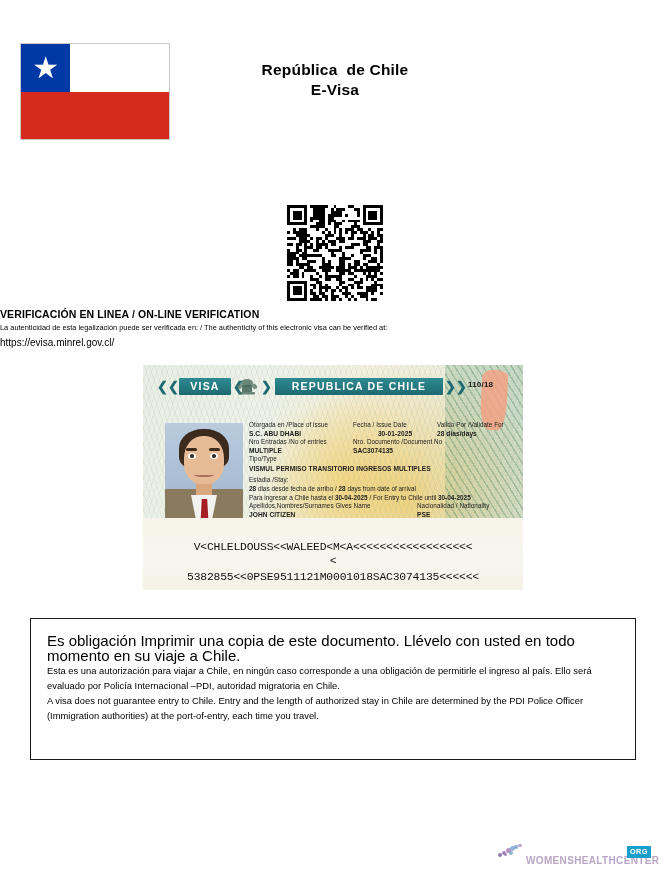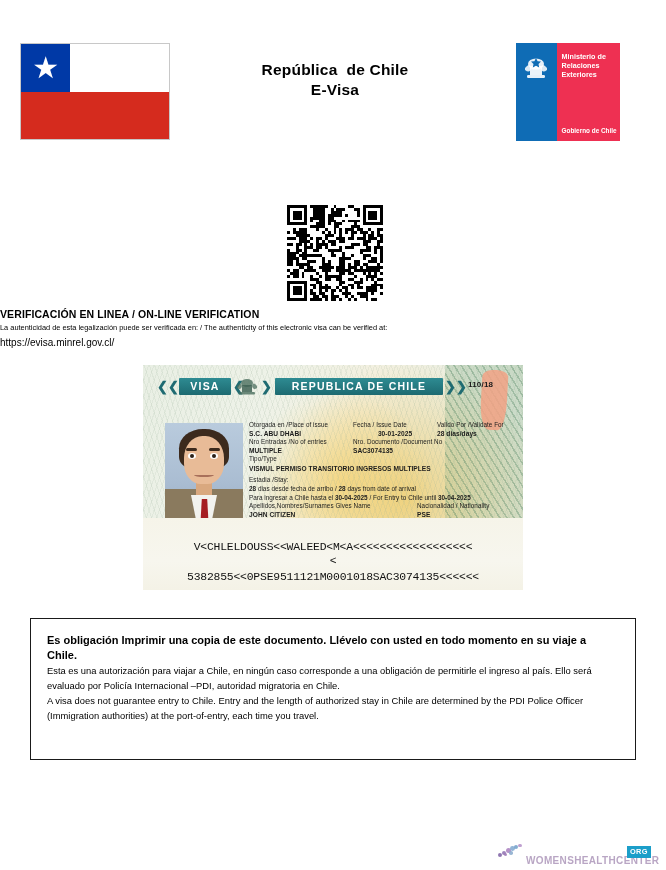--- a/index.html
+++ b/index.html
@@ -331,22 +331,22 @@
   
   .instr {
     position: absolute;
     left: 30px; top: 618px;
     width: 606px; height: 142px;
     border: 1px solid #1a1a1a;
     background: #ffffff;
     padding: 14px 16px 0 16px;
   }
   .ib-head {
-    font-size: 11px;
-    font-weight: bold;
+    font-size: 15px;
+    font-weight: normal;
     line-height: 15px;
   }
   .ib-body {
     font-size: 9.4px;
     line-height: 15px;
   }
   .ib-block2 { margin-top: 14px; }
 
   
   .watermark {
@@ -387,38 +387,20 @@
   <div class="flag">
     <div class="flag-red"></div>
     <div class="flag-canton">
       <div class="flag-star">★</div>
     </div>
   </div>
 
   <div class="doc-title"><span>República  de Chile</span>
 <span>E-Visa</span></div>
 
-  <div class="ministry">
-    <div class="min-left">
-      <svg class="min-crest" viewBox="0 0 30 26">
-        <ellipse cx="15" cy="8" rx="8" ry="5.5" fill="#ffffff" opacity=".9"></ellipse>
-        <rect x="9" y="10" width="12" height="9" fill="#ffffff" opacity=".92"></rect>
-        <path d="M4 12 Q9 6 10 12 Q9 18 4 14 Z" fill="#ffffff" opacity=".85"></path>
-        <path d="M26 12 Q21 6 20 12 Q21 18 26 14 Z" fill="#ffffff" opacity=".85"></path>
-        <rect x="6" y="19" width="18" height="3" rx="1.2" fill="#ffffff" opacity=".9"></rect>
-        <path d="M15 2 l1.6 3.2 3.4 .4 -2.5 2.4 .7 3.4 -3.2-1.7 -3.2 1.7 .7-3.4 -2.5-2.4 3.4-.4 Z" fill="#0f6cb5"></path>
-      </svg>
-    </div>
-    <div class="min-right">
-      <div class="min-title">Ministerio de
-Relaciones
-Exteriores</div>
-      <div class="min-gob">Gobierno de Chile</div>
-    </div>
-  </div>
 </div>
 
 <div class="qr-wrap">
   <svg width="96" height="96" viewBox="0 0 33 33" shape-rendering="crispEdges" aria-hidden="true">
     <rect width="33" height="33" fill="#ffffff"></rect>
     <g fill="#000000" id="qr-cells">
         <path d="M0 0h1v1h-1zM1 0h1v1h-1zM2 0h1v1h-1zM3 0h1v1h-1zM4 0h1v1h-1zM5 0h1v1h-1zM6 0h1v1h-1zM8 0h1v1h-1zM9 0h1v1h-1zM10 0h1v1h-1zM11 0h1v1h-1zM12 0h1v1h-1zM13 0h1v1h-1zM16 0h1v1h-1zM21 0h1v1h-1zM22 0h1v1h-1zM26 0h1v1h-1zM27 0h1v1h-1zM28 0h1v1h-1zM29 0h1v1h-1zM30 0h1v1h-1zM31 0h1v1h-1zM32 0h1v1h-1zM0 1h1v1h-1zM6 1h1v1h-1zM9 1h1v1h-1zM10 1h1v1h-1zM11 1h1v1h-1zM12 1h1v1h-1zM15 1h1v1h-1zM17 1h1v1h-1zM18 1h1v1h-1zM19 1h1v1h-1zM23 1h1v1h-1zM24 1h1v1h-1zM26 1h1v1h-1zM32 1h1v1h-1zM0 2h1v1h-1zM2 2h1v1h-1zM3 2h1v1h-1zM4 2h1v1h-1zM6 2h1v1h-1zM9 2h1v1h-1zM10 2h1v1h-1zM11 2h1v1h-1zM12 2h1v1h-1zM15 2h1v1h-1zM16 2h1v1h-1zM17 2h1v1h-1zM18 2h1v1h-1zM24 2h1v1h-1zM26 2h1v1h-1zM28 2h1v1h-1zM29 2h1v1h-1zM30 2h1v1h-1zM32 2h1v1h-1zM0 3h1v1h-1zM2 3h1v1h-1zM3 3h1v1h-1zM4 3h1v1h-1zM6 3h1v1h-1zM9 3h1v1h-1zM10 3h1v1h-1zM11 3h1v1h-1zM12 3h1v1h-1zM14 3h1v1h-1zM15 3h1v1h-1zM16 3h1v1h-1zM17 3h1v1h-1zM18 3h1v1h-1zM20 3h1v1h-1zM24 3h1v1h-1zM26 3h1v1h-1zM28 3h1v1h-1zM29 3h1v1h-1zM30 3h1v1h-1zM32 3h1v1h-1zM0 4h1v1h-1zM2 4h1v1h-1zM3 4h1v1h-1zM4 4h1v1h-1zM6 4h1v1h-1zM8 4h1v1h-1zM9 4h1v1h-1zM10 4h1v1h-1zM11 4h1v1h-1zM12 4h1v1h-1zM14 4h1v1h-1zM15 4h1v1h-1zM26 4h1v1h-1zM28 4h1v1h-1zM29 4h1v1h-1zM30 4h1v1h-1zM32 4h1v1h-1zM0 5h1v1h-1zM6 5h1v1h-1zM8 5h1v1h-1zM11 5h1v1h-1zM12 5h1v1h-1zM14 5h1v1h-1zM15 5h1v1h-1zM16 5h1v1h-1zM19 5h1v1h-1zM21 5h1v1h-1zM22 5h1v1h-1zM23 5h1v1h-1zM24 5h1v1h-1zM26 5h1v1h-1zM32 5h1v1h-1zM0 6h1v1h-1zM1 6h1v1h-1zM2 6h1v1h-1zM3 6h1v1h-1zM4 6h1v1h-1zM5 6h1v1h-1zM6 6h1v1h-1zM10 6h1v1h-1zM11 6h1v1h-1zM12 6h1v1h-1zM14 6h1v1h-1zM16 6h1v1h-1zM17 6h1v1h-1zM18 6h1v1h-1zM23 6h1v1h-1zM26 6h1v1h-1zM27 6h1v1h-1zM28 6h1v1h-1zM29 6h1v1h-1zM30 6h1v1h-1zM31 6h1v1h-1zM32 6h1v1h-1zM8 7h1v1h-1zM9 7h1v1h-1zM10 7h1v1h-1zM11 7h1v1h-1zM12 7h1v1h-1zM16 7h1v1h-1zM17 7h1v1h-1zM22 7h1v1h-1zM23 7h1v1h-1zM24 7h1v1h-1zM2 8h1v1h-1zM4 8h1v1h-1zM5 8h1v1h-1zM6 8h1v1h-1zM10 8h1v1h-1zM13 8h1v1h-1zM16 8h1v1h-1zM18 8h1v1h-1zM20 8h1v1h-1zM21 8h1v1h-1zM22 8h1v1h-1zM24 8h1v1h-1zM25 8h1v1h-1zM28 8h1v1h-1zM31 8h1v1h-1zM32 8h1v1h-1zM0 9h1v1h-1zM2 9h1v1h-1zM3 9h1v1h-1zM4 9h1v1h-1zM5 9h1v1h-1zM6 9h1v1h-1zM12 9h1v1h-1zM14 9h1v1h-1zM16 9h1v1h-1zM18 9h1v1h-1zM20 9h1v1h-1zM22 9h1v1h-1zM23 9h1v1h-1zM25 9h1v1h-1zM26 9h1v1h-1zM27 9h1v1h-1zM29 9h1v1h-1zM31 9h1v1h-1zM3 10h1v1h-1zM4 10h1v1h-1zM5 10h1v1h-1zM6 10h1v1h-1zM7 10h1v1h-1zM13 10h1v1h-1zM14 10h1v1h-1zM15 10h1v1h-1zM18 10h1v1h-1zM22 10h1v1h-1zM26 10h1v1h-1zM28 10h1v1h-1zM29 10h1v1h-1zM31 10h1v1h-1zM32 10h1v1h-1zM0 11h1v1h-1zM1 11h1v1h-1zM2 11h1v1h-1zM4 11h1v1h-1zM5 11h1v1h-1zM6 11h1v1h-1zM8 11h1v1h-1zM10 11h1v1h-1zM11 11h1v1h-1zM13 11h1v1h-1zM17 11h1v1h-1zM18 11h1v1h-1zM19 11h1v1h-1zM21 11h1v1h-1zM22 11h1v1h-1zM24 11h1v1h-1zM25 11h1v1h-1zM26 11h1v1h-1zM28 11h1v1h-1zM29 11h1v1h-1zM30 11h1v1h-1zM32 11h1v1h-1zM4 12h1v1h-1zM5 12h1v1h-1zM6 12h1v1h-1zM7 12h1v1h-1zM10 12h1v1h-1zM12 12h1v1h-1zM14 12h1v1h-1zM15 12h1v1h-1zM16 12h1v1h-1zM18 12h1v1h-1zM19 12h1v1h-1zM26 12h1v1h-1zM27 12h1v1h-1zM28 12h1v1h-1zM31 12h1v1h-1zM32 12h1v1h-1zM0 13h1v1h-1zM1 13h1v1h-1zM3 13h1v1h-1zM4 13h1v1h-1zM6 13h1v1h-1zM8 13h1v1h-1zM10 13h1v1h-1zM11 13h1v1h-1zM12 13h1v1h-1zM13 13h1v1h-1zM15 13h1v1h-1zM16 13h1v1h-1zM22 13h1v1h-1zM23 13h1v1h-1zM24 13h1v1h-1zM26 13h1v1h-1zM27 13h1v1h-1zM31 13h1v1h-1zM3 14h1v1h-1zM6 14h1v1h-1zM7 14h1v1h-1zM8 14h1v1h-1zM10 14h1v1h-1zM11 14h1v1h-1zM13 14h1v1h-1zM18 14h1v1h-1zM20 14h1v1h-1zM21 14h1v1h-1zM22 14h1v1h-1zM27 14h1v1h-1zM28 14h1v1h-1zM30 14h1v1h-1zM31 14h1v1h-1zM32 14h1v1h-1zM0 15h1v1h-1zM3 15h1v1h-1zM4 15h1v1h-1zM6 15h1v1h-1zM9 15h1v1h-1zM10 15h1v1h-1zM14 15h1v1h-1zM15 15h1v1h-1zM16 15h1v1h-1zM17 15h1v1h-1zM18 15h1v1h-1zM25 15h1v1h-1zM26 15h1v1h-1zM27 15h1v1h-1zM28 15h1v1h-1zM30 15h1v1h-1zM32 15h1v1h-1zM0 16h1v1h-1zM1 16h1v1h-1zM2 16h1v1h-1zM3 16h1v1h-1zM5 16h1v1h-1zM6 16h1v1h-1zM15 16h1v1h-1zM19 16h1v1h-1zM25 16h1v1h-1zM30 16h1v1h-1zM32 16h1v1h-1zM0 17h1v1h-1zM1 17h1v1h-1zM2 17h1v1h-1zM4 17h1v1h-1zM5 17h1v1h-1zM6 17h1v1h-1zM7 17h1v1h-1zM8 17h1v1h-1zM9 17h1v1h-1zM10 17h1v1h-1zM11 17h1v1h-1zM15 17h1v1h-1zM16 17h1v1h-1zM19 17h1v1h-1zM22 17h1v1h-1zM26 17h1v1h-1zM27 17h1v1h-1zM28 17h1v1h-1zM32 17h1v1h-1zM0 18h1v1h-1zM1 18h1v1h-1zM2 18h1v1h-1zM3 18h1v1h-1zM5 18h1v1h-1zM6 18h1v1h-1zM12 18h1v1h-1zM18 18h1v1h-1zM19 18h1v1h-1zM20 18h1v1h-1zM21 18h1v1h-1zM26 18h1v1h-1zM29 18h1v1h-1zM30 18h1v1h-1zM32 18h1v1h-1zM0 19h1v1h-1zM1 19h1v1h-1zM3 19h1v1h-1zM7 19h1v1h-1zM8 19h1v1h-1zM9 19h1v1h-1zM12 19h1v1h-1zM14 19h1v1h-1zM18 19h1v1h-1zM19 19h1v1h-1zM23 19h1v1h-1zM24 19h1v1h-1zM28 19h1v1h-1zM29 19h1v1h-1zM30 19h1v1h-1zM32 19h1v1h-1zM0 20h1v1h-1zM1 20h1v1h-1zM3 20h1v1h-1zM4 20h1v1h-1zM5 20h1v1h-1zM6 20h1v1h-1zM7 20h1v1h-1zM12 20h1v1h-1zM13 20h1v1h-1zM14 20h1v1h-1zM18 20h1v1h-1zM19 20h1v1h-1zM21 20h1v1h-1zM23 20h1v1h-1zM24 20h1v1h-1zM26 20h1v1h-1zM27 20h1v1h-1zM31 20h1v1h-1zM4 21h1v1h-1zM5 21h1v1h-1zM7 21h1v1h-1zM8 21h1v1h-1zM11 21h1v1h-1zM12 21h1v1h-1zM13 21h1v1h-1zM14 21h1v1h-1zM15 21h1v1h-1zM17 21h1v1h-1zM18 21h1v1h-1zM19 21h1v1h-1zM21 21h1v1h-1zM22 21h1v1h-1zM23 21h1v1h-1zM25 21h1v1h-1zM27 21h1v1h-1zM28 21h1v1h-1zM29 21h1v1h-1zM30 21h1v1h-1zM31 21h1v1h-1zM32 21h1v1h-1zM0 22h1v1h-1zM2 22h1v1h-1zM3 22h1v1h-1zM6 22h1v1h-1zM7 22h1v1h-1zM8 22h1v1h-1zM9 22h1v1h-1zM12 22h1v1h-1zM13 22h1v1h-1zM14 22h1v1h-1zM17 22h1v1h-1zM18 22h1v1h-1zM19 22h1v1h-1zM20 22h1v1h-1zM21 22h1v1h-1zM23 22h1v1h-1zM24 22h1v1h-1zM25 22h1v1h-1zM26 22h1v1h-1zM27 22h1v1h-1zM28 22h1v1h-1zM29 22h1v1h-1zM30 22h1v1h-1zM31 22h1v1h-1zM1 23h1v1h-1zM2 23h1v1h-1zM3 23h1v1h-1zM5 23h1v1h-1zM10 23h1v1h-1zM13 23h1v1h-1zM18 23h1v1h-1zM19 23h1v1h-1zM21 23h1v1h-1zM22 23h1v1h-1zM26 23h1v1h-1zM28 23h1v1h-1zM30 23h1v1h-1zM32 23h1v1h-1zM0 24h1v1h-1zM2 24h1v1h-1zM3 24h1v1h-1zM5 24h1v1h-1zM8 24h1v1h-1zM11 24h1v1h-1zM13 24h1v1h-1zM14 24h1v1h-1zM15 24h1v1h-1zM16 24h1v1h-1zM17 24h1v1h-1zM18 24h1v1h-1zM23 24h1v1h-1zM27 24h1v1h-1zM28 24h1v1h-1zM29 24h1v1h-1zM30 24h1v1h-1zM8 25h1v1h-1zM9 25h1v1h-1zM10 25h1v1h-1zM13 25h1v1h-1zM14 25h1v1h-1zM17 25h1v1h-1zM18 25h1v1h-1zM21 25h1v1h-1zM22 25h1v1h-1zM25 25h1v1h-1zM27 25h1v1h-1zM29 25h1v1h-1zM31 25h1v1h-1zM32 25h1v1h-1zM0 26h1v1h-1zM1 26h1v1h-1zM2 26h1v1h-1zM3 26h1v1h-1zM4 26h1v1h-1zM5 26h1v1h-1zM6 26h1v1h-1zM10 26h1v1h-1zM11 26h1v1h-1zM18 26h1v1h-1zM19 26h1v1h-1zM23 26h1v1h-1zM24 26h1v1h-1zM25 26h1v1h-1zM30 26h1v1h-1zM0 27h1v1h-1zM6 27h1v1h-1zM8 27h1v1h-1zM9 27h1v1h-1zM11 27h1v1h-1zM13 27h1v1h-1zM18 27h1v1h-1zM21 27h1v1h-1zM22 27h1v1h-1zM24 27h1v1h-1zM29 27h1v1h-1zM30 27h1v1h-1zM31 27h1v1h-1zM32 27h1v1h-1zM0 28h1v1h-1zM2 28h1v1h-1zM3 28h1v1h-1zM4 28h1v1h-1zM6 28h1v1h-1zM9 28h1v1h-1zM11 28h1v1h-1zM12 28h1v1h-1zM13 28h1v1h-1zM14 28h1v1h-1zM17 28h1v1h-1zM19 28h1v1h-1zM20 28h1v1h-1zM22 28h1v1h-1zM24 28h1v1h-1zM25 28h1v1h-1zM27 28h1v1h-1zM28 28h1v1h-1zM29 28h1v1h-1zM30 28h1v1h-1zM32 28h1v1h-1zM0 29h1v1h-1zM2 29h1v1h-1zM3 29h1v1h-1zM4 29h1v1h-1zM6 29h1v1h-1zM8 29h1v1h-1zM11 29h1v1h-1zM13 29h1v1h-1zM15 29h1v1h-1zM16 29h1v1h-1zM18 29h1v1h-1zM20 29h1v1h-1zM27 29h1v1h-1zM28 29h1v1h-1zM29 29h1v1h-1zM30 29h1v1h-1zM0 30h1v1h-1zM2 30h1v1h-1zM3 30h1v1h-1zM4 30h1v1h-1zM6 30h1v1h-1zM8 30h1v1h-1zM9 30h1v1h-1zM11 30h1v1h-1zM12 30h1v1h-1zM15 30h1v1h-1zM19 30h1v1h-1zM20 30h1v1h-1zM21 30h1v1h-1zM24 30h1v1h-1zM25 30h1v1h-1zM26 30h1v1h-1zM27 30h1v1h-1zM29 30h1v1h-1zM32 30h1v1h-1zM0 31h1v1h-1zM6 31h1v1h-1zM9 31h1v1h-1zM10 31h1v1h-1zM12 31h1v1h-1zM13 31h1v1h-1zM15 31h1v1h-1zM16 31h1v1h-1zM17 31h1v1h-1zM20 31h1v1h-1zM22 31h1v1h-1zM25 31h1v1h-1zM26 31h1v1h-1zM27 31h1v1h-1zM0 32h1v1h-1zM1 32h1v1h-1zM2 32h1v1h-1zM3 32h1v1h-1zM4 32h1v1h-1zM5 32h1v1h-1zM6 32h1v1h-1zM8 32h1v1h-1zM9 32h1v1h-1zM10 32h1v1h-1zM11 32h1v1h-1zM13 32h1v1h-1zM15 32h1v1h-1zM16 32h1v1h-1zM18 32h1v1h-1zM21 32h1v1h-1zM23 32h1v1h-1zM27 32h1v1h-1zM29 32h1v1h-1zM30 32h1v1h-1z"></path>
       </g>
   </svg>
 </div>

